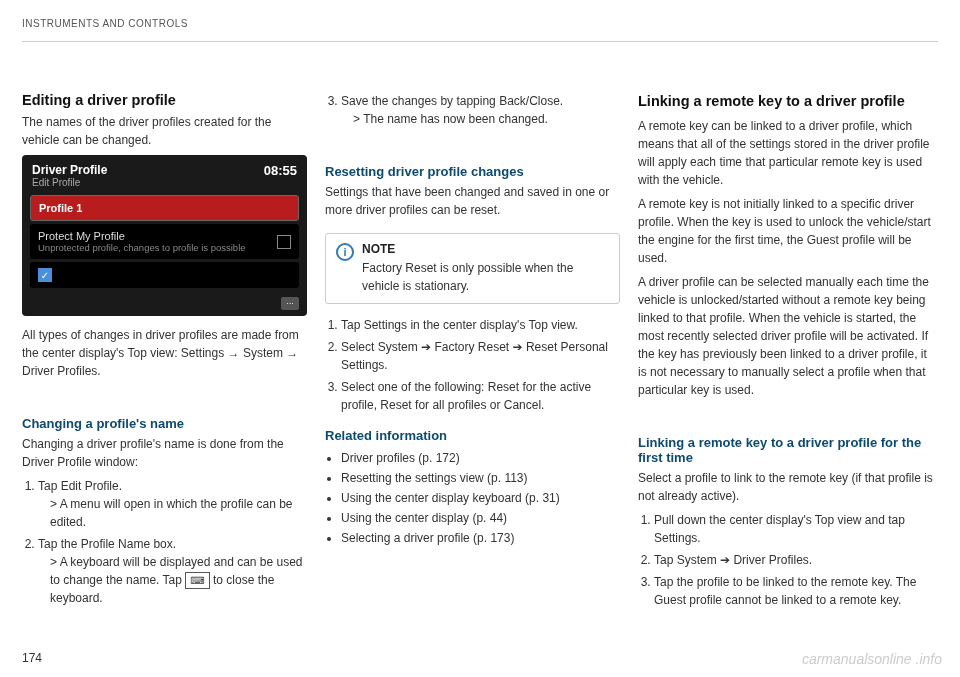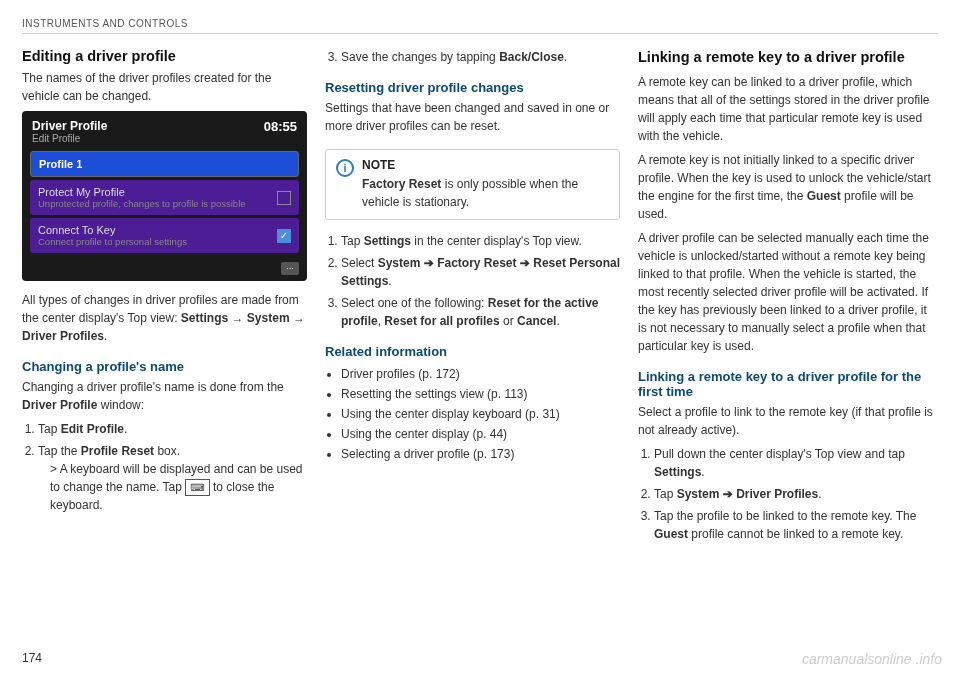--- a/index.html
+++ b/index.html
@@ -19,21 +19,21 @@
       position: relative;
       padding: 18px 22px 18px 22px;
     }
 
     .header-bar {
       font-size: 10px;
       color: #555;
       letter-spacing: 0.5px;
       text-transform: uppercase;
       border-bottom: 1px solid #ccc;
-      padding-bottom: 4px;
+      padding-bottom: 12px;
       margin-bottom: 14px;
     }
 
     .columns {
       display: flex;
       gap: 18px;
       height: calc(100% - 40px);
     }
 
     .col-left {
@@ -66,20 +66,21 @@
 
     p {
       font-size: 12px;
       color: #333;
       line-height: 1.5;
       margin-bottom: 6px;
     }
 
     .section {
       margin-bottom: 14px;
+      margin-top: 36px;
     }
 
     ol {
       padding-left: 16px;
       margin-bottom: 8px;
     }
 
     ol li {
       font-size: 12px;
       color: #333;
@@ -93,21 +94,21 @@
       margin-bottom: 12px;
     }
 
     ul li {
       font-size: 12px;
       color: #333;
       line-height: 1.5;
       margin-bottom: 2px;
     }
 
-    .bold { font-weight: bold; }
+    .bold { font-weight: normal; }
     .arrow { font-weight: bold; }
 
     
     .profile-ui {
       background: #1a1a1a;
       border-radius: 4px;
       margin-bottom: 10px;
       overflow: hidden;
       position: relative;
     }
@@ -130,31 +131,31 @@
       font-size: 10px;
     }
 
     .profile-ui-time {
       color: #fff;
       font-size: 13px;
       font-weight: bold;
     }
 
     .profile-item {
-      background: #4c1d95;
+      background: #000000;
       margin: 3px 8px;
       border-radius: 3px;
       padding: 6px 8px;
       display: flex;
       justify-content: space-between;
       align-items: center;
     }
 
     .profile-item-selected {
-      background: #1d4ed8;
+      background: #b91c1c;
       border: 1px solid #666;
     }
 
     .profile-item-name {
       color: #fff;
       font-size: 11px;
       font-weight: bold;
     }
 
     .profile-item-label {
@@ -311,24 +312,20 @@
 
           <div class="profile-item">
             <div>
               <div class="profile-item-label">Protect My Profile</div>
               <div class="profile-item-sub">Unprotected profile, changes to profile is possible</div>
             </div>
             <div class="checkbox-empty"></div>
           </div>
 
           <div class="profile-item" style="margin-bottom:8px;">
-            <div>
-              <div class="profile-item-label">Connect To Key</div>
-              <div class="profile-item-sub">Connect profile to personal settings</div>
-            </div>
             <div class="checkbox-checked">✓</div>
           </div>
 
           <div style="height:20px; position:relative;">
             <div class="profile-ui-settings-btn">···</div>
           </div>
         </div>
 
         <p>
           All types of changes in driver profiles are made from the center display's Top view: <span class="bold">Settings</span> <span class="arrow">→</span> <span class="bold">System</span> <span class="arrow">→</span> <span class="bold">Driver Profiles</span>.
@@ -336,36 +333,38 @@
       </div>
 
       <div class="section">
         <h3>Changing a profile's name</h3>
         <p>
           Changing a driver profile's name is done from the <span class="bold">Driver Profile</span> window:
         </p>
         <ol>
           <li>
             Tap <span class="bold">Edit Profile</span>.
+            <div class="indent sub-item sub-arrow">A menu will open in which the profile can be edited.</div>
           </li>
           <li>
-            Tap the <span class="bold">Profile Reset</span> box.
+            Tap the <span class="bold">Profile Name</span> box.
             <div class="indent sub-item sub-arrow">A keyboard will be displayed and can be used to change the name. Tap <span style="display:inline-block;border:1px solid #555;padding:0 4px;font-size:10px;">⌨</span> to close the keyboard.</div>
           </li>
         </ol>
       </div>
 
     </div>
 
     <div class="col-middle">
 
       <div class="section">
         <ol start="3">
           <li>
             Save the changes by tapping <span class="bold">Back/Close</span>.
+            <div class="indent sub-item sub-arrow">The name has now been changed.</div>
           </li>
         </ol>
       </div>
 
       <div class="section">
         <h3>Resetting driver profile changes</h3>
         <p>Settings that have been changed and saved in one or more driver profiles can be reset.</p>
       </div>
 
       <div class="note-box">

